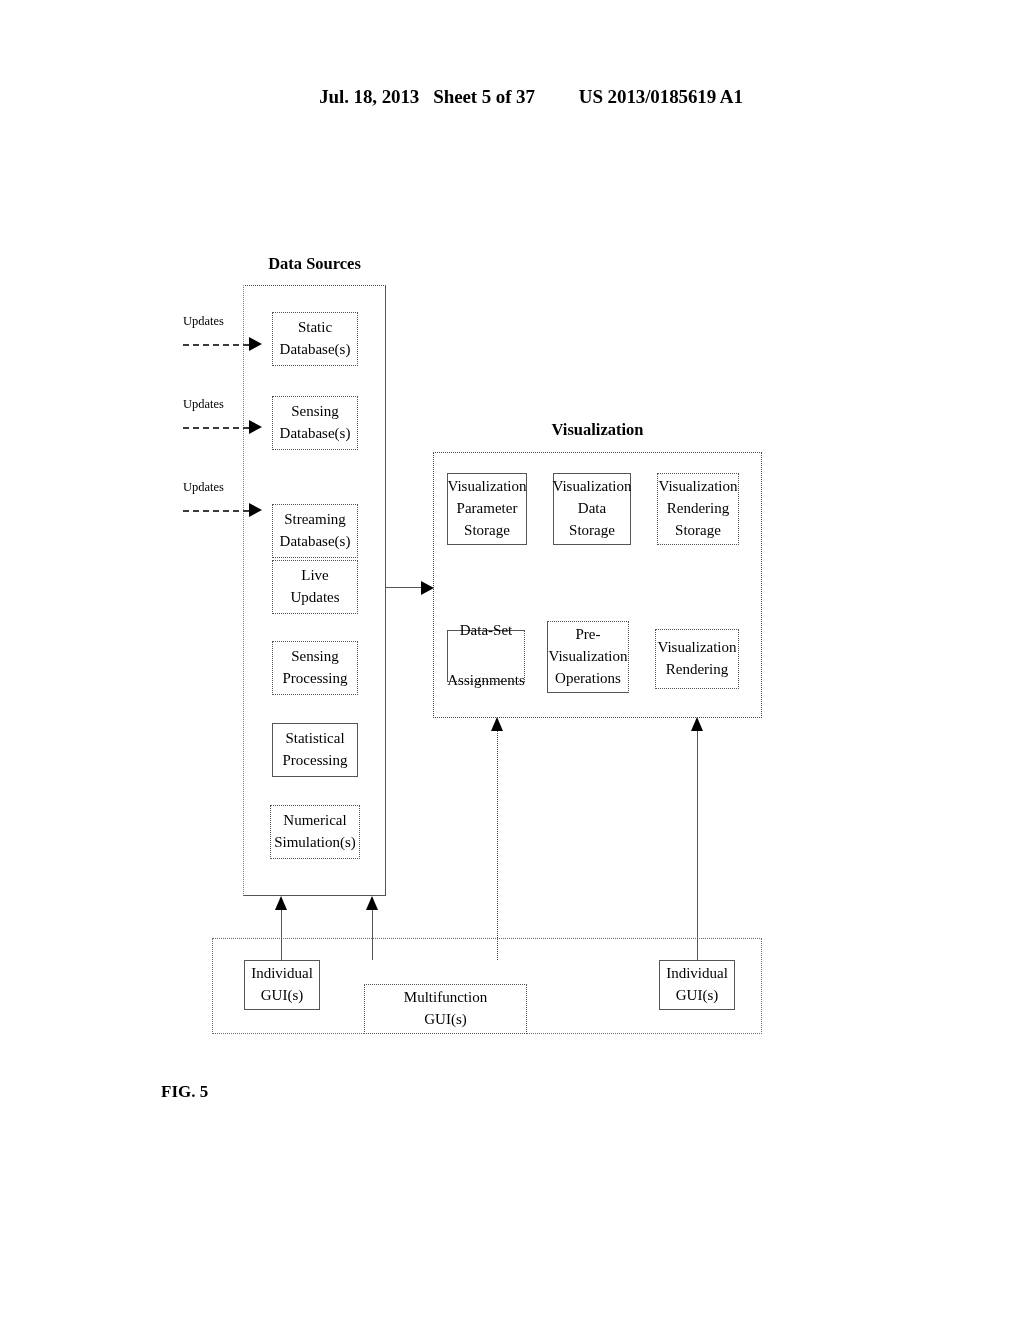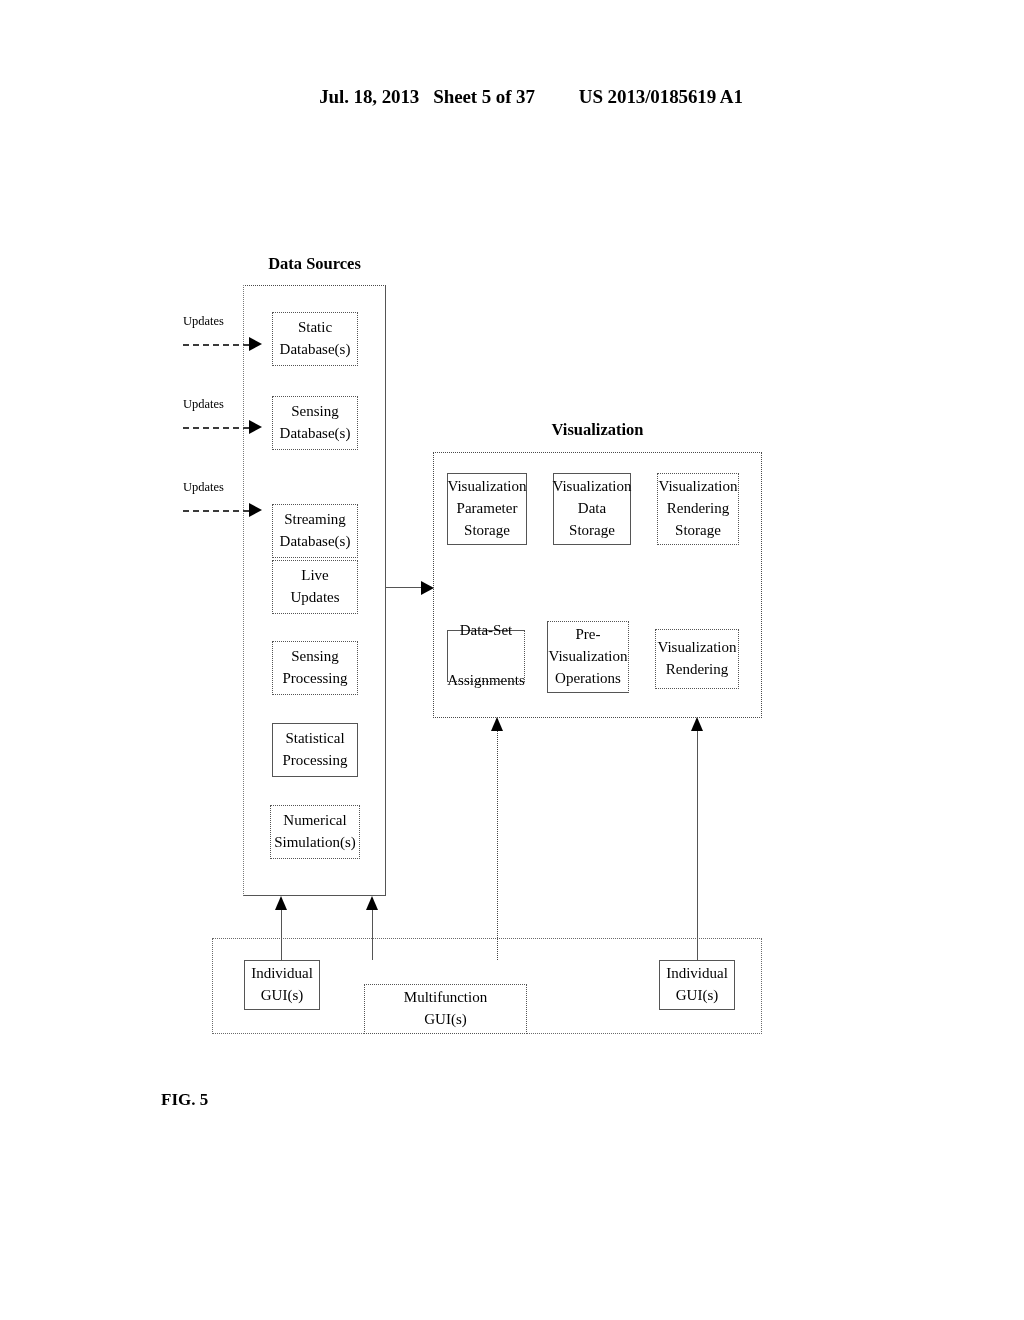--- a/index.html
+++ b/index.html
@@ -149,21 +149,20 @@
     font-family: "Liberation Serif", "DejaVu Serif", serif;
     white-space: nowrap;
   }
 
   .fig-label {
     position: absolute;
     font-weight: bold;
     font-size: 17px;
     font-family: "Liberation Serif", "DejaVu Serif", serif;
     white-space: nowrap;
-    margin-top: 8px;
   }
 </style>
 </head>
 <body>
 
 <div class="pub-header">
   <span class="gap-lg"></span>
   <span class="seg">Jul. 18, 2013</span>
   <span class="gap-md"></span>
   <span class="seg">Sheet 5 of 37</span>

